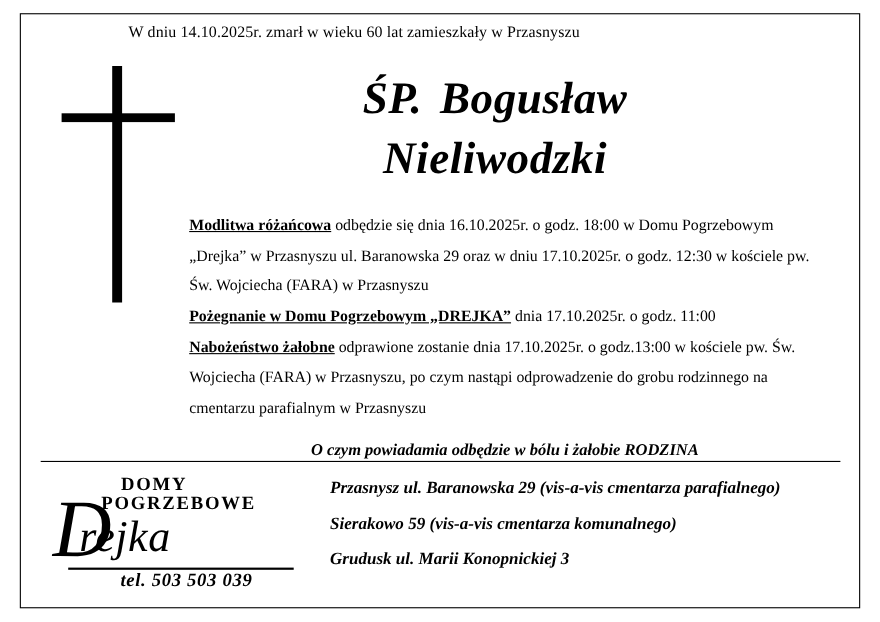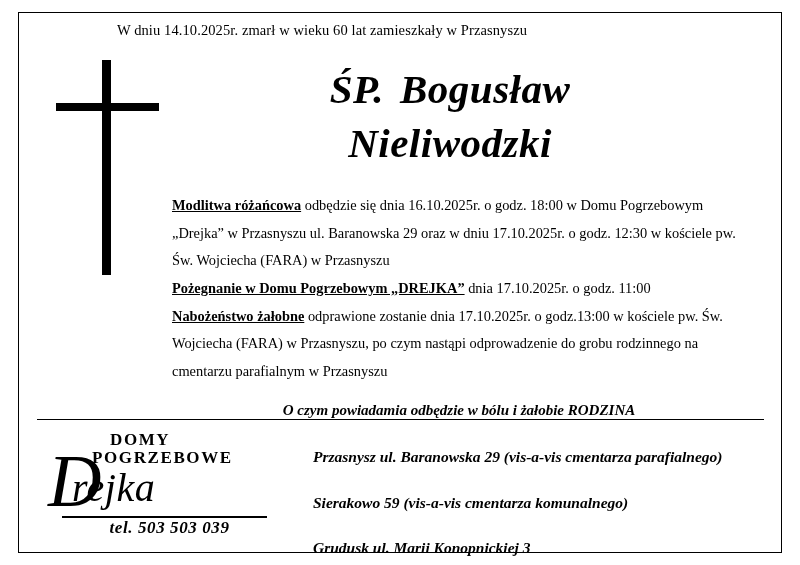--- a/index.html
+++ b/index.html
@@ -192,21 +192,21 @@
     position: absolute;
     left: 300px;
     top: 428px;
     width: 470px;
     font-size: 15.5px;
     font-style: italic;
     font-weight: bold;
     line-height: 2.1;
   }
   .addresses .addr {
-    margin: 13px;
+    margin: 0;
     white-space: nowrap;
   }
   .addresses .addr.sub {
     font-weight: bold;
   }
 </style>
 </head>
 <body>
 
 <div class="page">

